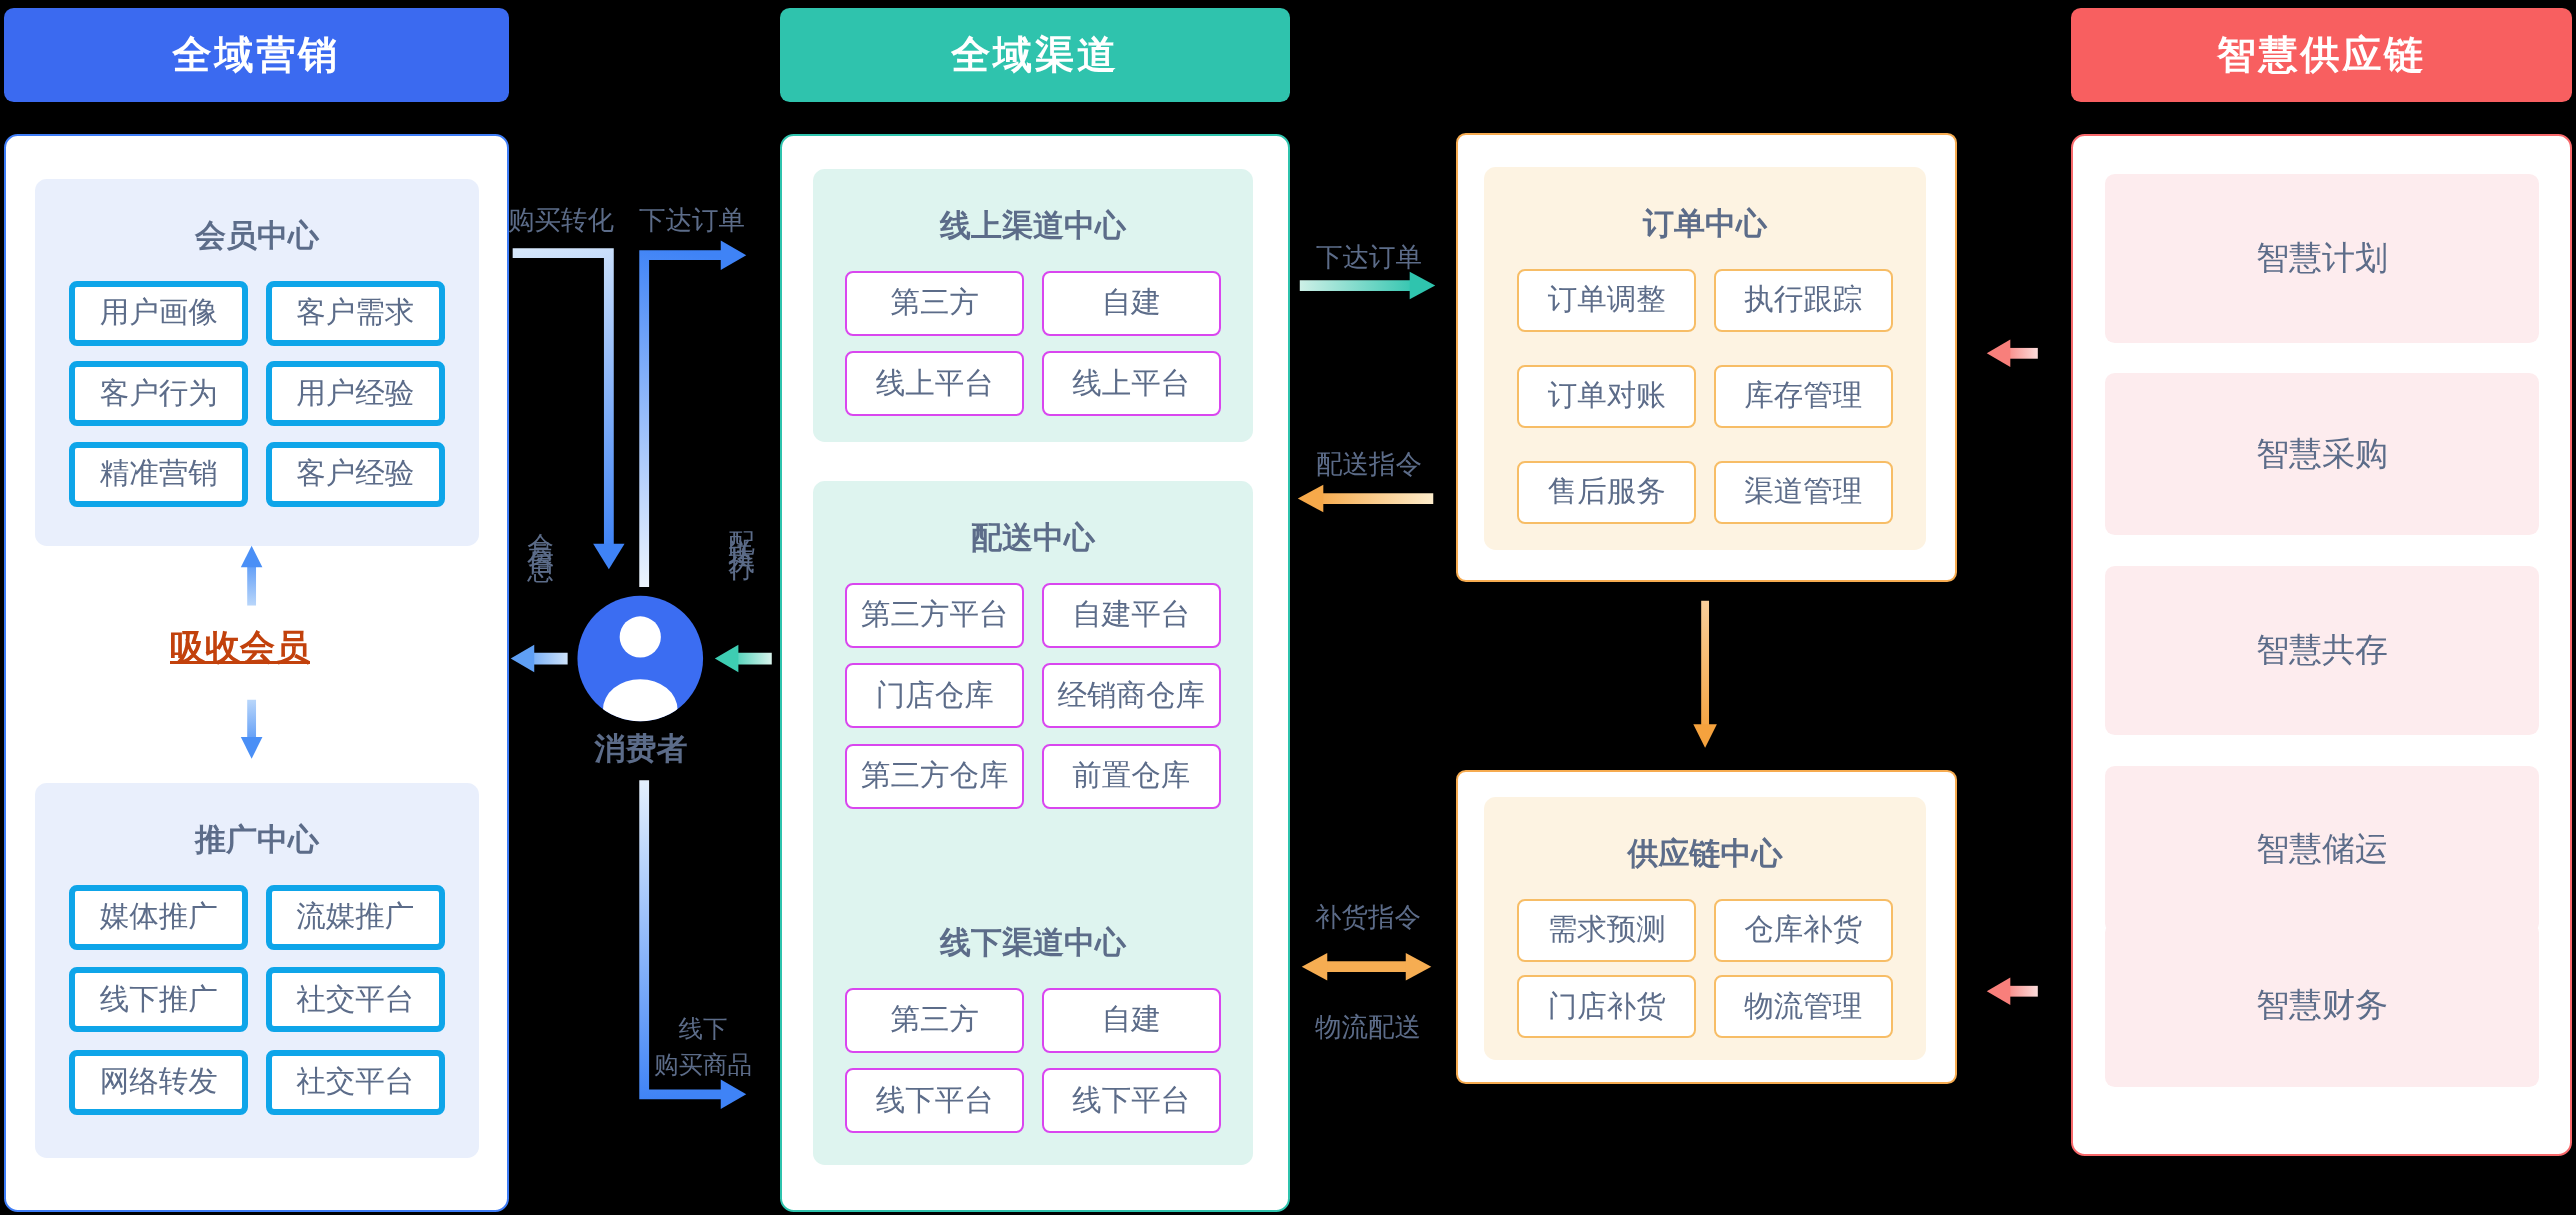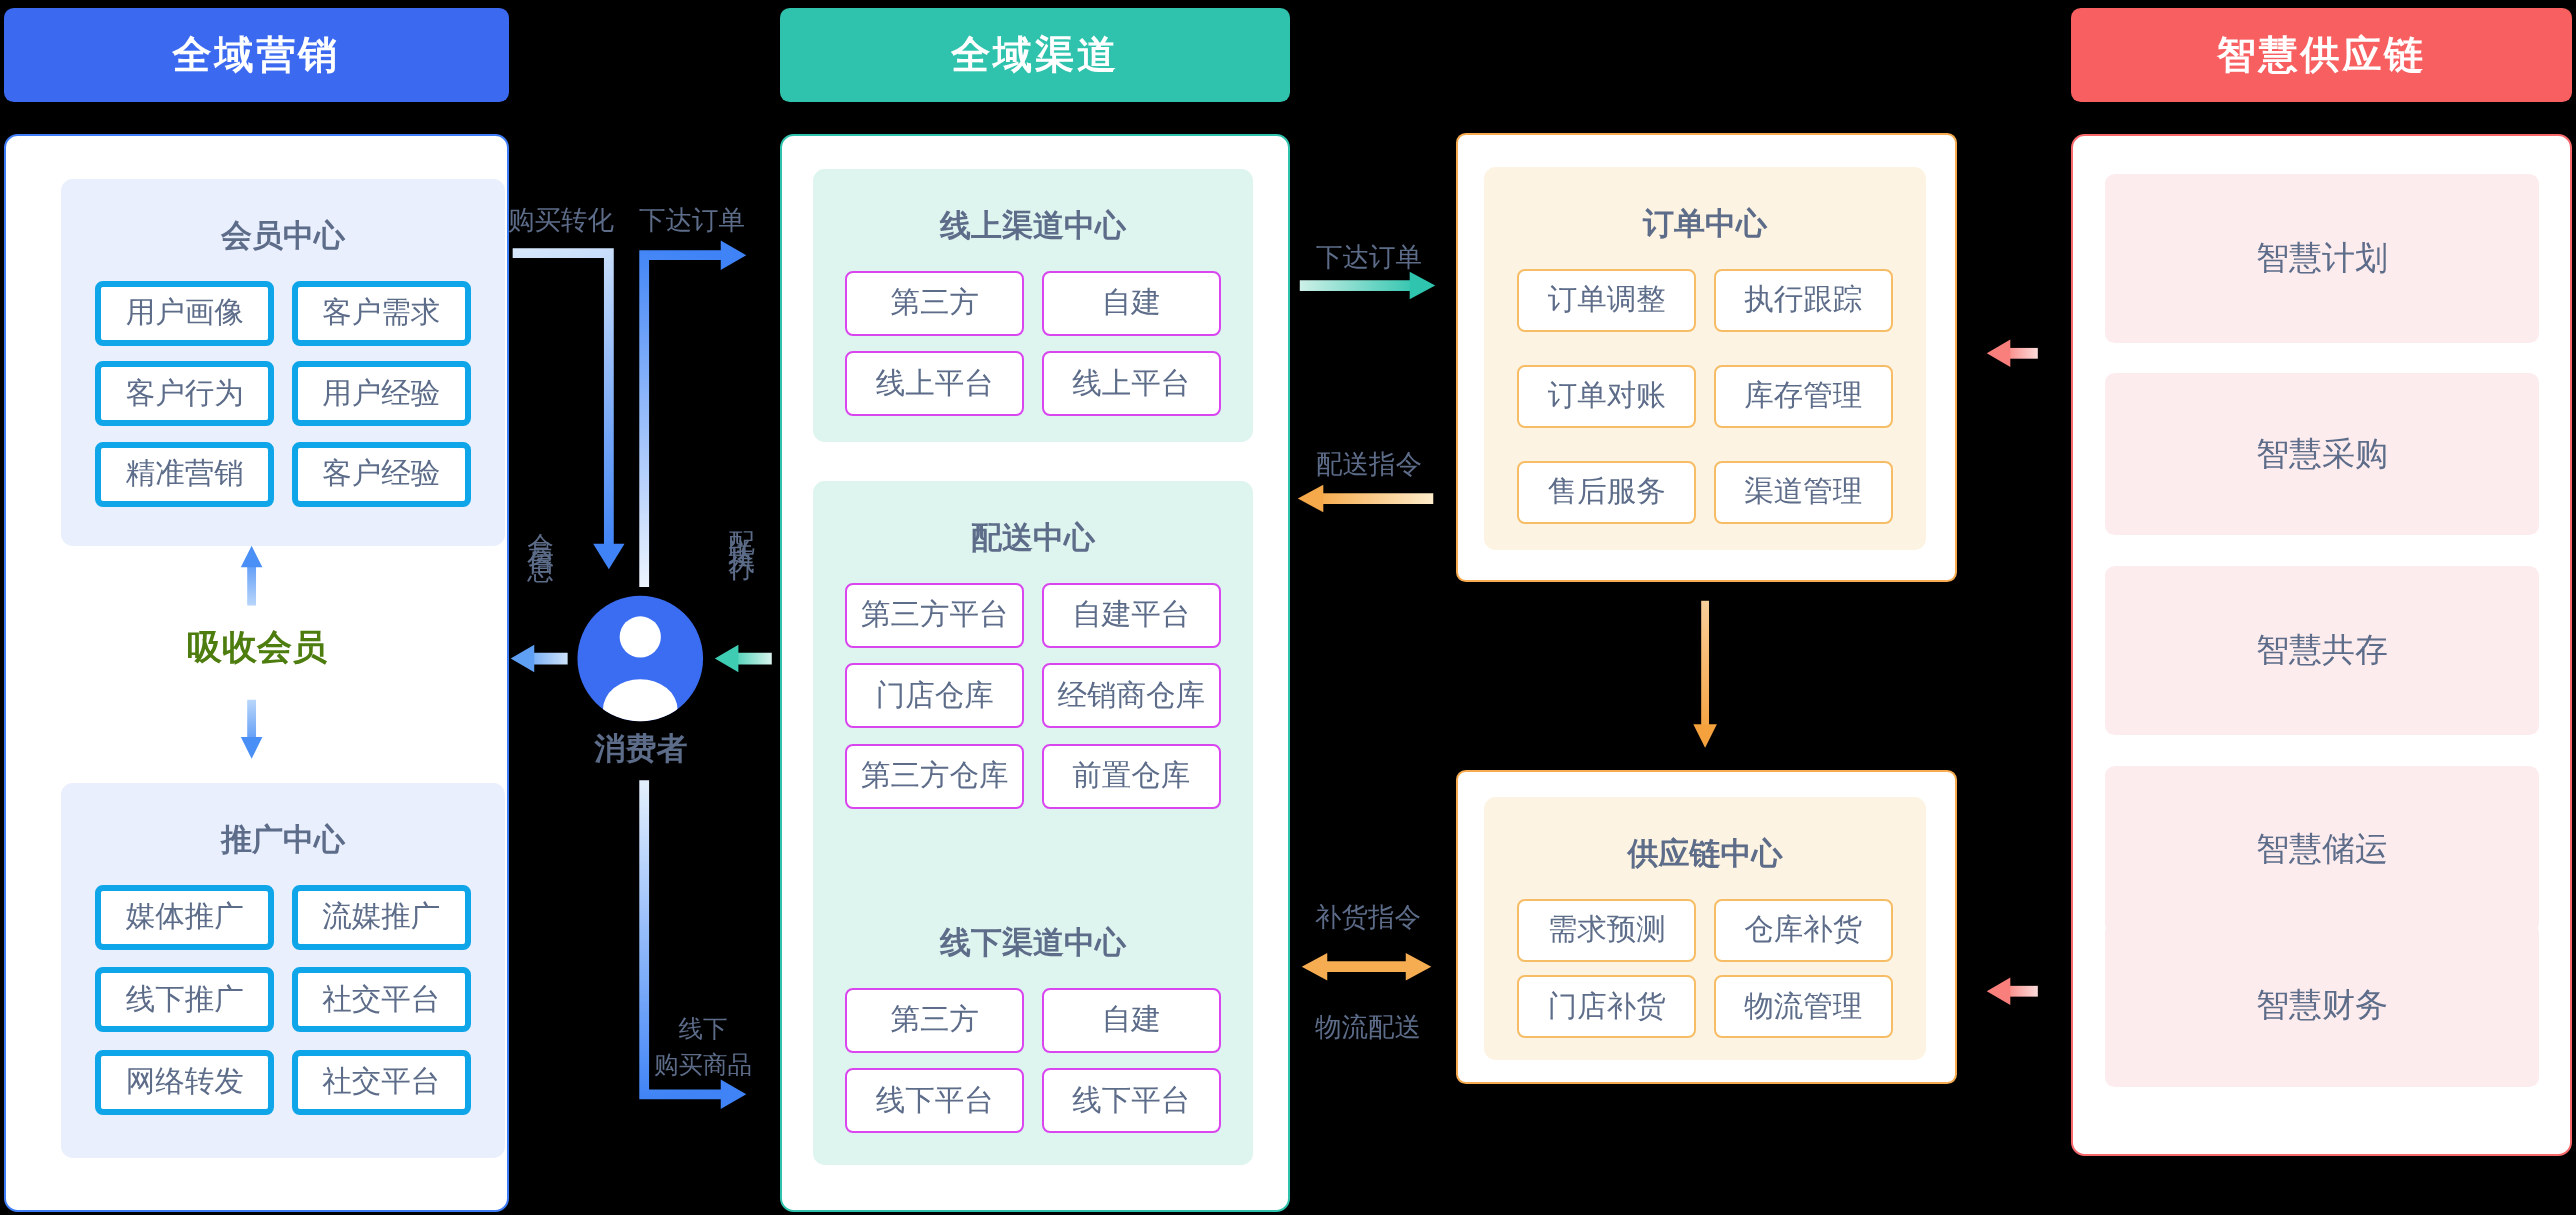--- a/index.html
+++ b/index.html
@@ -12,34 +12,34 @@
     color:#fff;font-size:39px;font-weight:700;letter-spacing:2.9px;
   }
   .container{position:absolute;background:#fff;border-radius:13.7px;box-sizing:border-box;}
   .panel{position:absolute;border-radius:11.8px;box-sizing:border-box;padding-top:35px;}
   .panel-title{text-align:center;font-size:31px;font-weight:700;color:#5c6c89;height:43px;line-height:43px;margin-bottom:23.6px;}
   .grid{display:grid;grid-template-columns:179px 179px;justify-content:center;}
   .cell{
     height:65px;background:#fff;border-radius:7.9px;display:flex;align-items:center;justify-content:center;
     font-size:29.5px;color:#5c6c89;box-sizing:border-box;white-space:nowrap;
   }
-  .p-blue{background:#e9effc;margin-left:26px;}   .p-blue .cell{border:6px solid #0ea5e9;}
+  .p-blue{background:#e9effc;}   .p-blue .cell{border:6px solid #0ea5e9;}
   .p-teal{background:#def4ef;}   .p-teal .cell{border:2px solid #d946ef;}
   .p-orange{background:#fdf3e2;} .p-orange .cell{border:2px solid #f7bd66;height:63px;}
   .gap-blue{gap:15.7px 17.7px;}
   .gap-promo{gap:17.7px 17.7px;}
   .gap-order{gap:33px 17.7px;}
   .gap-supply{gap:13.7px 17.7px;}
   .flow-label{position:absolute;font-size:26.5px;color:#5c6c89;text-align:center;white-space:nowrap;}
   .v-label{
     position:absolute;font-size:26.5px;color:#5c6c89;writing-mode:vertical-rl;text-orientation:upright;
     letter-spacing:7.9px;line-height:29.5px;
   }
-  .absorb{position:absolute;left:147px;top:624px;width:220px;text-align:center;
-    font-size:35px;font-weight:700;color:#4d7c0f;}
+  .absorb{position:absolute;left:130px;top:624px;width:220px;text-align:center;
+    font-size:35px;font-weight:700;color:#c2410c;text-decoration:underline;}
   .consumer-label{position:absolute;left:576px;top:728px;width:130px;text-align:center;
     font-size:31px;font-weight:600;color:#5c6c89;}
   .two-line{position:absolute;left:640px;top:1011px;width:126px;text-align:center;
     font-size:24.5px;line-height:36px;color:#5c6c89;}
   .smart-item{position:absolute;left:2105px;width:434px;background:#fdecee;border-radius:9.8px;
     display:flex;align-items:center;justify-content:center;font-size:33px;color:#5c6c89;}
   .overlay{position:absolute;left:0;top:0;pointer-events:none;}
 </style>
 </head>
 <body>

